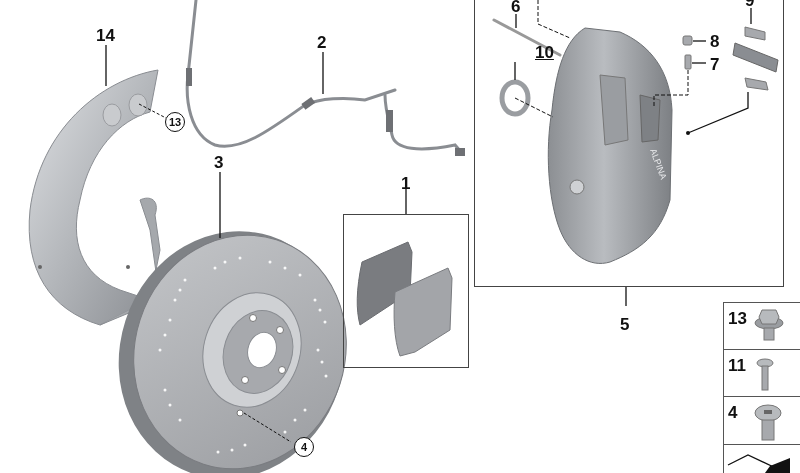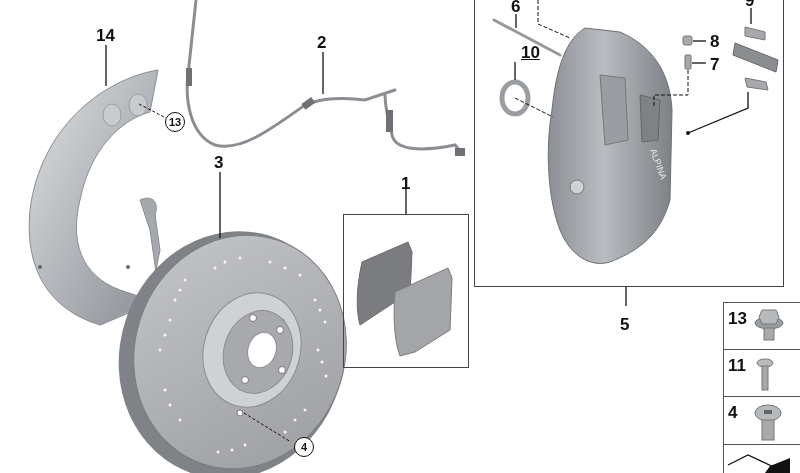--- a/index.html
+++ b/index.html
@@ -161,21 +161,21 @@
   </svg>
 
   <div class="box" style="left:343px; top:214px; width:126px; height:154px;"></div>
   <div class="box" style="left:474px; top:-2px; width:310px; height:289px;"></div>
 
   <div class="label" style="left:96px; top:27px;">14</div>
   <div class="label" style="left:317px; top:34px;">2</div>
   <div class="label" style="left:214px; top:154px;">3</div>
   <div class="label" style="left:401px; top:175px;">1</div>
   <div class="label" style="left:511px; top:-2px;">6</div>
-  <div class="label" style="left:521px; top:44px;text-decoration:underline;">10</div>
+  <div class="label" style="left:535px; top:44px;text-decoration:underline;">10</div>
   <div class="label" style="left:710px; top:33px;">8</div>
   <div class="label" style="left:710px; top:56px;">7</div>
   <div class="label" style="left:745px; top:-8px;">9</div>
   <div class="label" style="left:620px; top:316px;">5</div>
 
   <div class="circ" style="left:165px; top:112px;">13</div>
   <div class="circ" style="left:294px; top:437px;">4</div>
 
   <div class="side-cell" style="top:302px; height:48px; background:transparent;">
     <span class="num">13</span>

